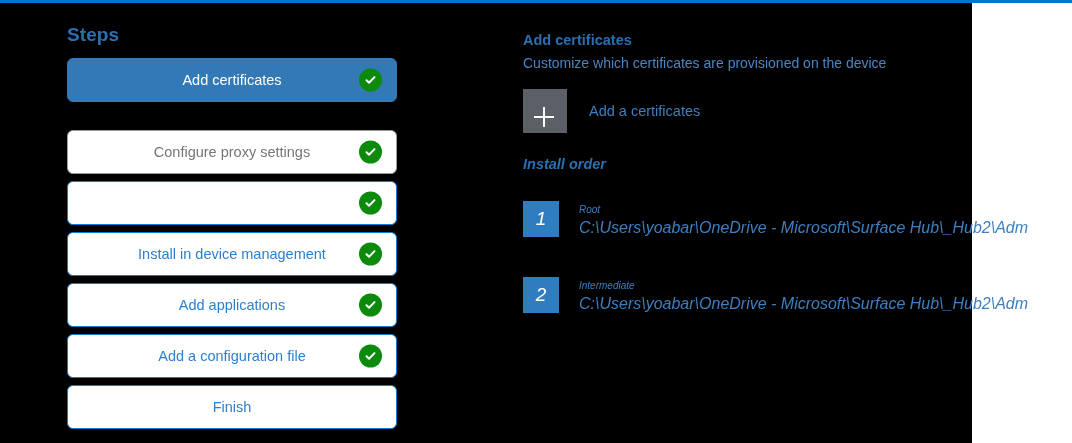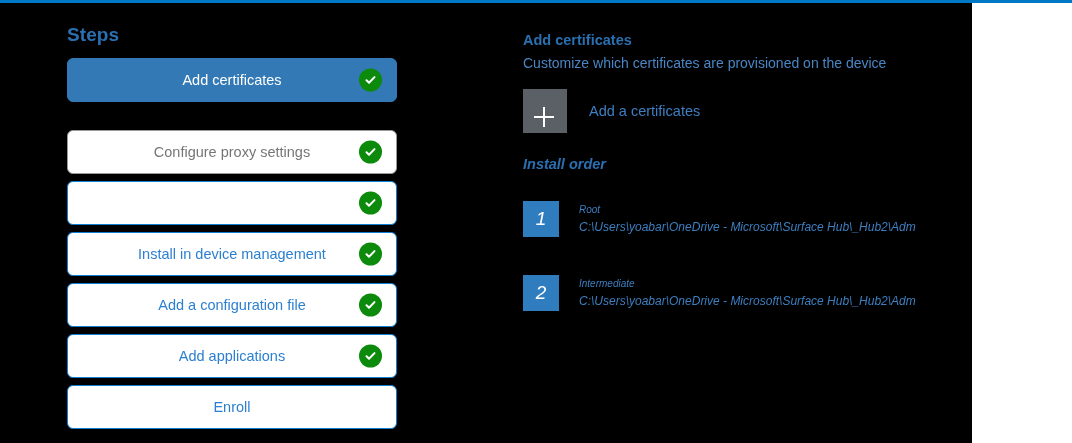--- a/index.html
+++ b/index.html
@@ -160,21 +160,21 @@
     margin-left: 20px;
     overflow: hidden;
     white-space: nowrap;
   }
   .order-name {
     font-size: 10px;
     color: #3d7fc1;
     line-height: 1.35;
   }
   .order-path {
-    font-size: 12px;
+    font-size: 16px;
     color: #3d7fc1;
     line-height: 1.35;
   }
 </style>
 </head>
 <body>
 
 <div id="page">
 
   <div class="top-rule"></div>
@@ -211,39 +211,39 @@
     <div class="step-btn">
       <span class="step-label">Install in device management</span>
       <span class="check-badge">
         <svg width="13" height="13" viewBox="0 0 13 13">
             <path d="M2.5 6.8 L5 9.3 L10.5 3.6" stroke="#ffffff" stroke-width="2" fill="none" stroke-linecap="round" stroke-linejoin="round"></path>
           </svg>
       </span>
     </div>
 
     <div class="step-btn">
+      <span class="step-label">Add applications</span>
+      <span class="check-badge">
+        <svg width="13" height="13" viewBox="0 0 13 13">
+            <path d="M2.5 6.8 L5 9.3 L10.5 3.6" stroke="#ffffff" stroke-width="2" fill="none" stroke-linecap="round" stroke-linejoin="round"></path>
+          </svg>
+      </span>
+    </div>
+
+    <div class="step-btn">
       <span class="step-label">Add a configuration file</span>
       <span class="check-badge">
         <svg width="13" height="13" viewBox="0 0 13 13">
             <path d="M2.5 6.8 L5 9.3 L10.5 3.6" stroke="#ffffff" stroke-width="2" fill="none" stroke-linecap="round" stroke-linejoin="round"></path>
           </svg>
       </span>
     </div>
 
     <div class="step-btn">
-      <span class="step-label">Add applications</span>
-      <span class="check-badge">
-        <svg width="13" height="13" viewBox="0 0 13 13">
-            <path d="M2.5 6.8 L5 9.3 L10.5 3.6" stroke="#ffffff" stroke-width="2" fill="none" stroke-linecap="round" stroke-linejoin="round"></path>
-          </svg>
-      </span>
-    </div>
-
-    <div class="step-btn">
-      <span class="step-label">Enroll</span>
+      <span class="step-label">Finish</span>
     </div>
   </div>
 
   <div class="detail-pane">
 
     <h3 class="sec-head">Add certificates</h3>
     <p class="sec-sub">Customize which certificates are provisioned on the device</p>
 
     <div class="add-cert-row">
       <span class="plus-tile">

